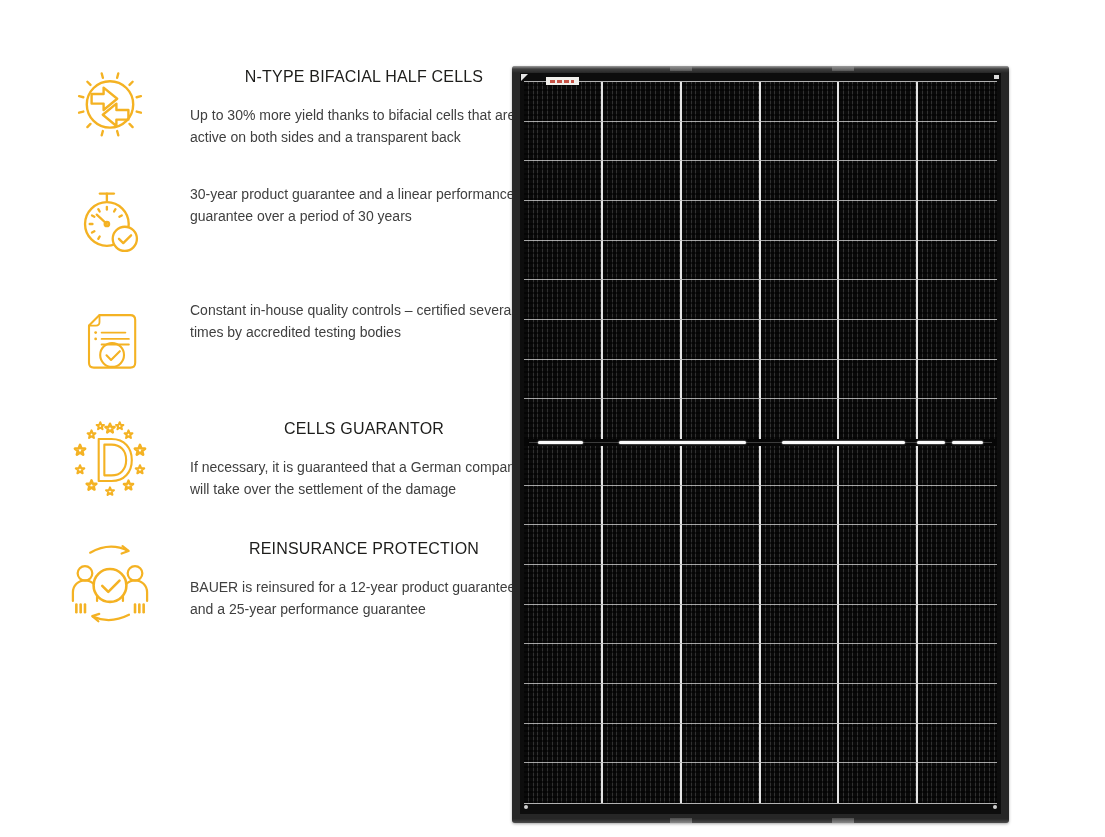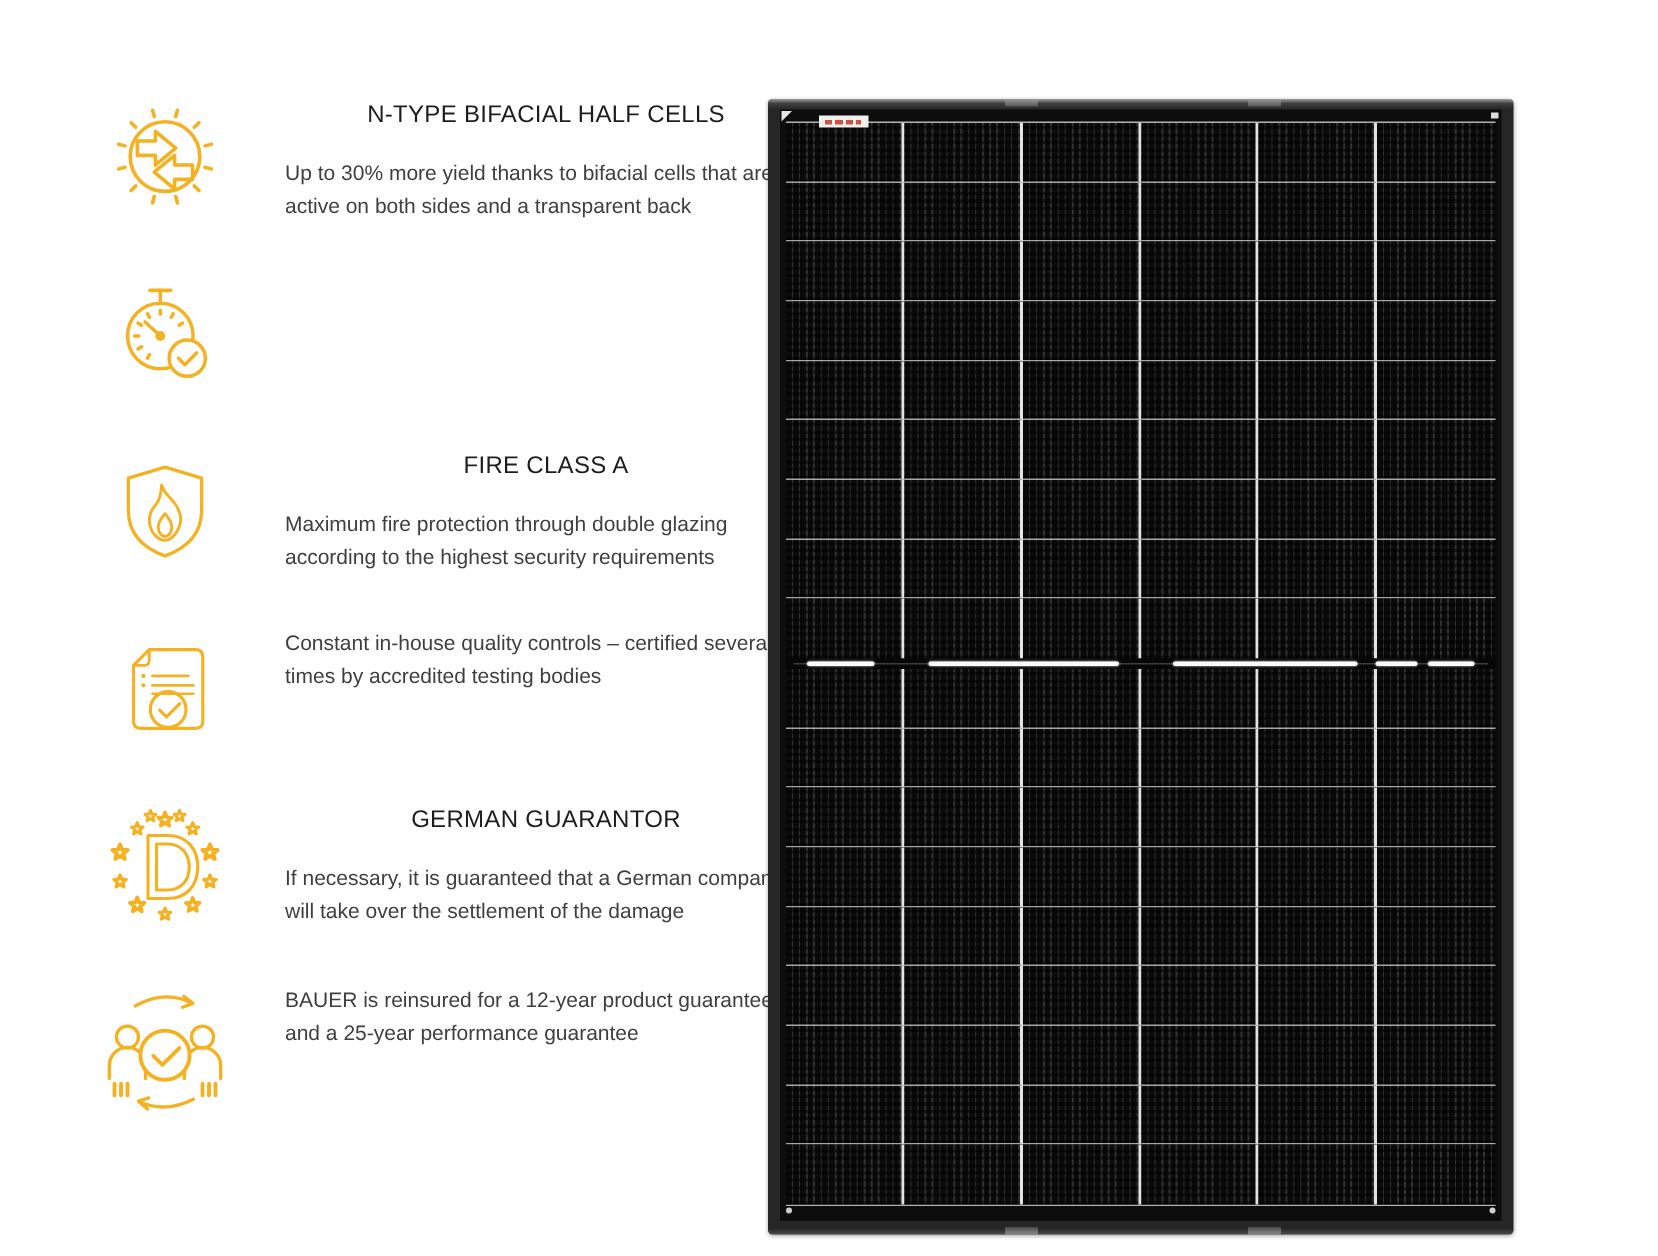--- a/index.html
+++ b/index.html
@@ -124,36 +124,24 @@
             <line x1="46" y1="28" x2="46" y2="31.5" transform="rotate(30 46 50)"></line>
             <line x1="46" y1="28" x2="46" y2="31.5" transform="rotate(60 46 50)"></line>
           </g>
           <line x1="46" y1="50" x2="33" y2="38"></line>
           <circle cx="46" cy="50" r="2.8"></circle>
           <circle class="fillwhite" cx="69" cy="69" r="15.5"></circle>
           <path d="M61.5 69 L67 74.5 L77 64.5"></path>
         </svg>
       </div>
       <div>
-      </div>
-    </div>
-
-    <div class="feature">
-      <div class="icon-box">
-        <svg class="ficon" width="74" height="82" viewBox="0 0 100 100">
-          <path d="M50 10 L83 20 V49 C83 70 69 83 50 90 C31 83 17 70 17 49 V20 Z"></path>
-          <path class="med" d="M47 26 C49 34 55 37 59 43 C64 50 65.5 58 62.5 64.5 C59.5 71.5 55 75.5 50 76 C44 75.5 38.8 71 36.8 64 C34.5 56 37 49 42 43.5 C45.2 39.8 46.5 33 47 26 Z"></path>
-          <path class="med" d="M50 52 C53.5 56.5 56.6 59.8 56.1 64.8 C55.6 69.8 52.8 72.5 50 72.5 C47.2 72.5 44.4 69.8 43.9 64.8 C43.4 59.8 46.5 56.5 50 52 Z"></path>
-        </svg>
-      </div>
-      <div>
-        <h3>FIRE CLASS A</h3>
-        <p>Maximum fire protection through double glazing according to the highest security requirements</p>
-      </div>
-    </div>
+        <p>30-year product guarantee and a linear performance guarantee over a period of 30 years</p>
+      </div>
+    </div>
+
 
     <div class="feature">
       <div class="icon-box">
         <svg class="ficon" width="70" height="82" viewBox="0 0 100 100">
           <path d="M35 13 H79 Q86 13 86 20 V81 Q86 88 79 88 H27 Q20 88 20 81 V28 Z"></path>
           <path class="med" d="M35 13 V23 Q35 28 30 28 H20"></path>
           <circle class="dot" cx="29.5" cy="38" r="2"></circle>
           <line class="med" x1="38" y1="38" x2="72" y2="38"></line>
           <circle class="dot" cx="29.5" cy="47" r="2"></circle>
           <line class="med" x1="38" y1="47" x2="77" y2="47"></line>
@@ -185,21 +173,21 @@
             <use href="#st" transform="translate(27.1 83.5) scale(1.05)"></use>
             <use href="#st" transform="translate(12.9 64) scale(0.9)"></use>
             <use href="#st" transform="translate(12.9 40) scale(1.1)"></use>
             <use href="#st" transform="translate(27.1 20.5) scale(0.85)"></use>
             <use href="#st" transform="translate(62 10) scale(0.8)"></use>
             <use href="#st" transform="translate(38 10) scale(0.8)"></use>
           </g>
         </svg>
       </div>
       <div>
-        <h3>GERMAN GUARANTOR</h3>
+        <h3>CELLS GUARANTOR</h3>
         <p>If necessary, it is guaranteed that a German company will take over the settlement of the damage</p>
       </div>
     </div>
 
     <div class="feature">
       <div class="icon-box">
         <svg class="ficon" width="92" height="88" viewBox="0 0 100 102">
           <path class="med" d="M27 17 Q50 4 71 15"></path>
           <polyline class="med" points="64.5,9.5 71.5,15 63.5,18"></polyline>
           <circle class="med" cx="21" cy="41" r="8.5"></circle>
@@ -214,20 +202,21 @@
             <line x1="84" y1="77" x2="84" y2="86"></line>
             <line x1="89" y1="77" x2="89" y2="86"></line>
           </g>
           <circle class="fillwhite" cx="50" cy="55" r="19"></circle>
           <path d="M41 55.5 L48 62.5 L61 49.5"></path>
           <path class="med" d="M72 89 Q50 100 30 91"></path>
           <polyline class="med" points="36.5,96.5 29.5,90.5 37.5,88"></polyline>
         </svg>
       </div>
       <div>
+        <h3>REINSURANCE PROTECTION</h3>
         <p>BAUER is reinsured for a 12-year product guarantee and a 25-year performance guarantee</p>
       </div>
     </div>
 
   </div>
 
   <div class="panel">
     <div class="tab t1"></div>
     <div class="tab t2"></div>
     <div class="tab b1"></div>

